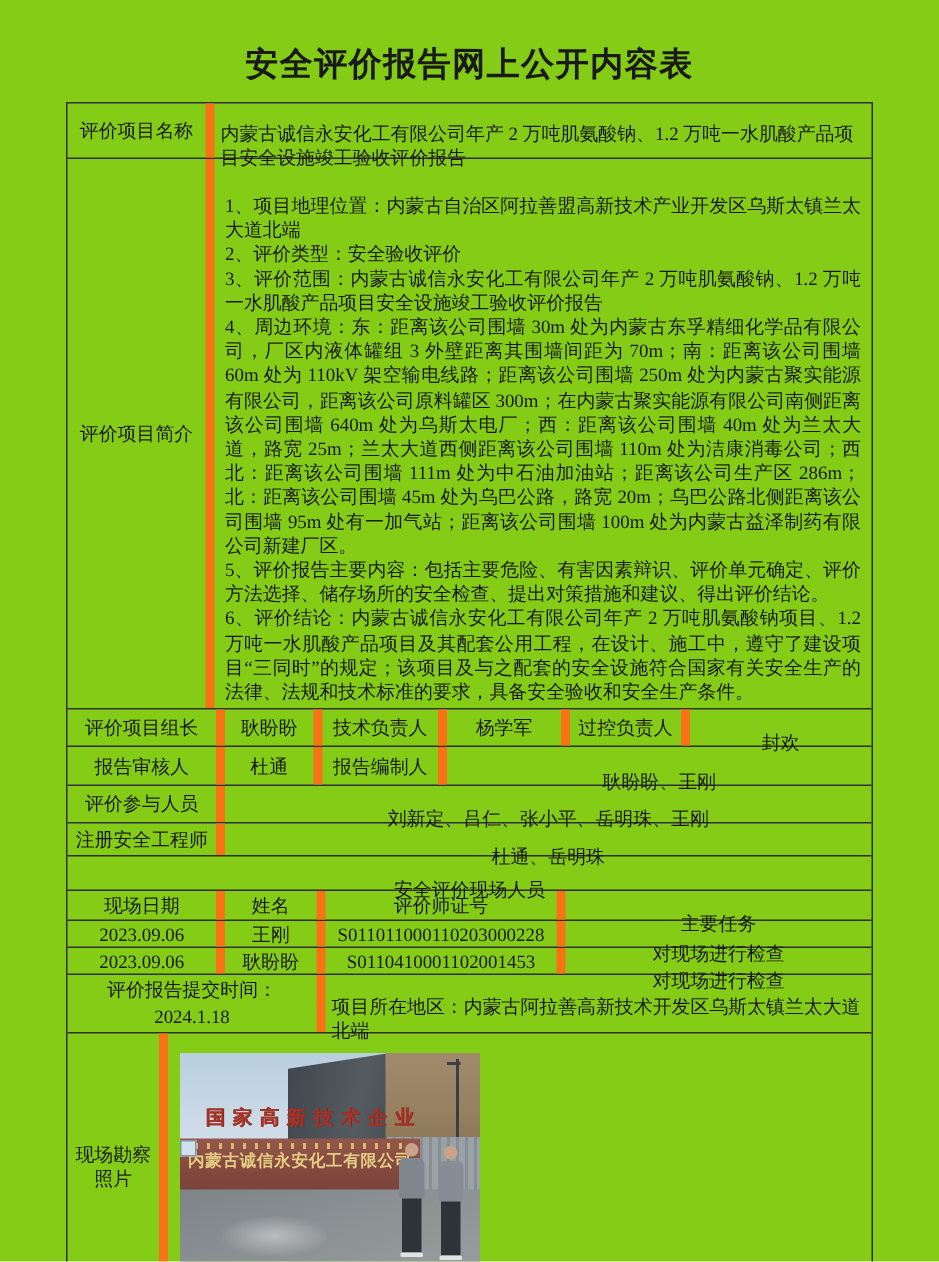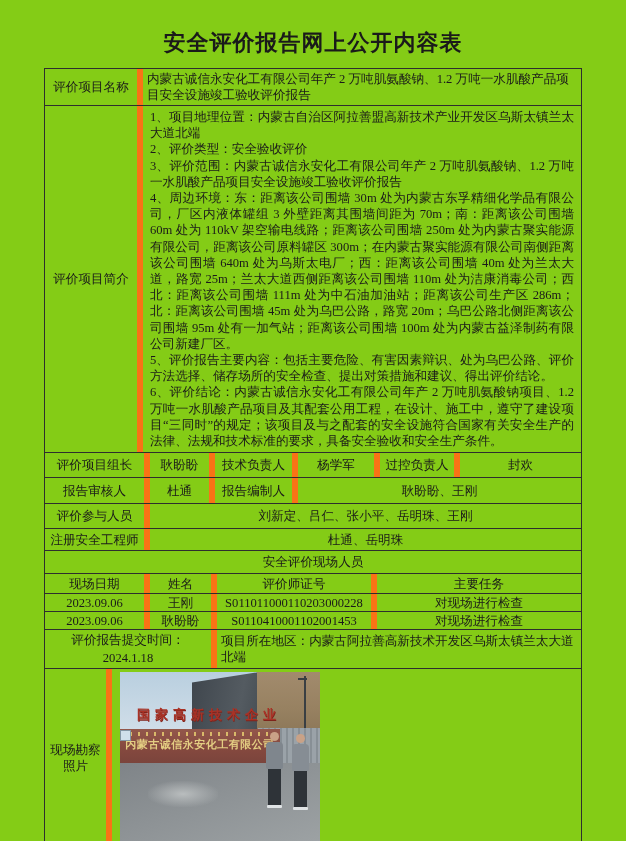--- a/index.html
+++ b/index.html
@@ -27,21 +27,21 @@
   .row{display:flex;border-bottom:1px solid #2e2e2e;}
   .row:last-child{border-bottom:none;}
   .cell{
     border-right:6px solid #f97316;
     box-sizing:border-box;
     display:flex;align-items:center;justify-content:center;
     text-align:center;
     padding:2px 4px;
     line-height:16.2px;
   }
-  .cell:last-child{border-right:none;}
+  .cell:last-child{border-right:none;margin-top:20px;}
   .left{justify-content:flex-start;text-align:left;}
   .grow{flex:1;}
   .w98{width:98px;flex:none;}
   .w105{width:105px;flex:none;}
   .w65{width:65px;flex:none;}
   .w83{width:83px;flex:none;}
   .w82{width:82px;flex:none;}
   .w80{width:80px;flex:none;}
   .w67{width:67px;flex:none;}
   .w160{width:160px;flex:none;}
@@ -116,21 +116,21 @@
       <div class="cell left grow">内蒙古诚信永安化工有限公司年产 2 万吨肌氨酸钠、1.2 万吨一水肌酸产品项目安全设施竣工验收评价报告</div>
     </div>
 
     <div class="row r2">
       <div class="cell w98">评价项目简介</div>
       <div class="cell left grow summary">
           <div class="para"><span class="b">1、项目地理位置：</span><span>内蒙古自治区阿拉善盟高新技术产业开发区乌斯太镇兰太大道北端</span></div>
           <div class="para"><span class="b">2、评价类型：</span><span>安全验收评价</span></div>
           <div class="para"><span class="b">3、评价范围：</span><span>内蒙古诚信永安化工有限公司年产 2 万吨肌氨酸钠、1.2 万吨一水肌酸产品项目安全设施竣工验收评价报告</span></div>
           <div class="para"><span class="b">4、周边环境：</span><span class="b">东：</span><span>距离该公司围墙 30m 处为内蒙古东孚精细化学品有限公司，厂区内液体罐组 3 外壁距离其围墙间距为 70m；</span><span class="b">南：</span><span>距离该公司围墙 60m 处为 110kV 架空输电线路；距离该公司围墙 250m 处为内蒙古聚实能源有限公司，距离该公司原料罐区 300m；在内蒙古聚实能源有限公司南侧距离该公司围墙 640m 处为乌斯太电厂；</span><span class="b">西：</span><span>距离该公司围墙 40m 处为兰太大道，路宽 25m；兰太大道西侧距离该公司围墙 110m 处为洁康消毒公司；</span><span class="b">西北：</span><span>距离该公司围墙 111m 处为中石油加油站；距离该公司生产区 286m；</span><span class="b">北：</span><span>距离该公司围墙 45m 处为乌巴公路，路宽 20m；乌巴公路北侧距离该公司围墙 95m 处有一加气站；距离该公司围墙 100m 处为内蒙古益泽制药有限公司新建厂区。</span></div>
-          <div class="para"><span class="b">5、评价报告主要内容：</span><span>包括主要危险、有害因素辩识、处为乌巴公路、评价方法选择、储存场所的安全检查、提出对策措施和建议、得出评价结论。</span></div>
+          <div class="para"><span class="b">5、评价报告主要内容：</span><span>包括主要危险、有害因素辩识、评价单元确定、评价方法选择、储存场所的安全检查、提出对策措施和建议、得出评价结论。</span></div>
           <div class="para"><span class="b">6、评价结论：</span><span>内蒙古诚信永安化工有限公司年产 2 万吨肌氨酸钠项目、1.2 万吨一水肌酸产品项目及其配套公用工程，在设计、施工中，遵守了建设项目“三同时”的规定；该项目及与之配套的安全设施符合国家有关安全生产的法律、法规和技术标准的要求，具备安全验收和安全生产条件。</span></div>
         </div>
     </div>
 
     <div class="row r3">
       <div class="cell w105">评价项目组长</div>
       <div class="cell w65">耿盼盼</div>
       <div class="cell w83">技术负责人</div>
       <div class="cell w82">杨学军</div>
       <div class="cell w80">过控负责人</div>

